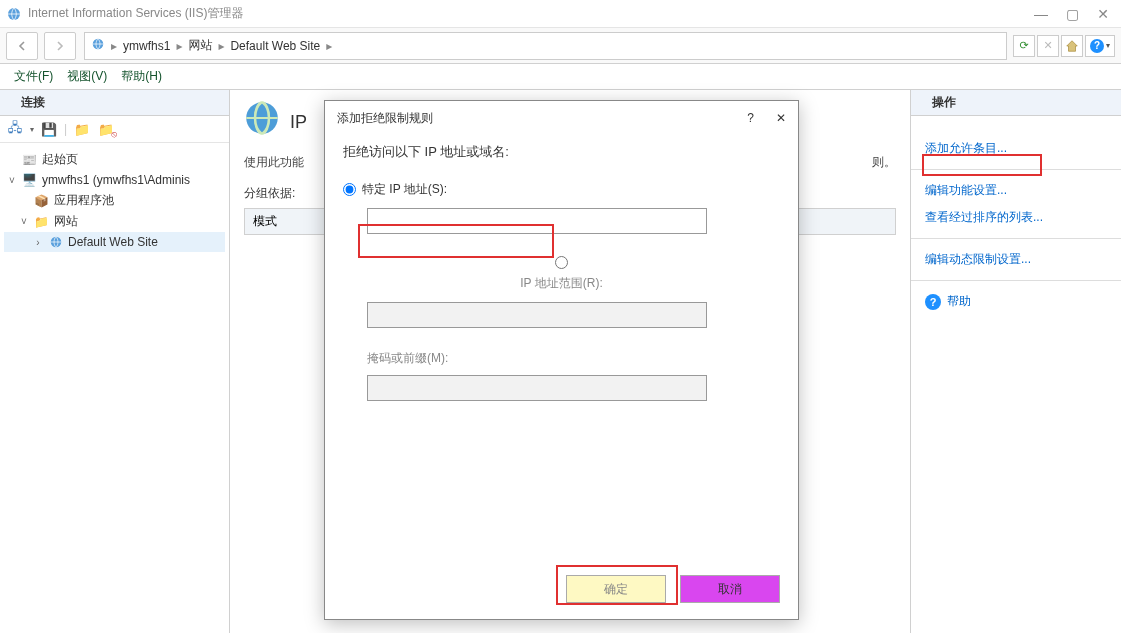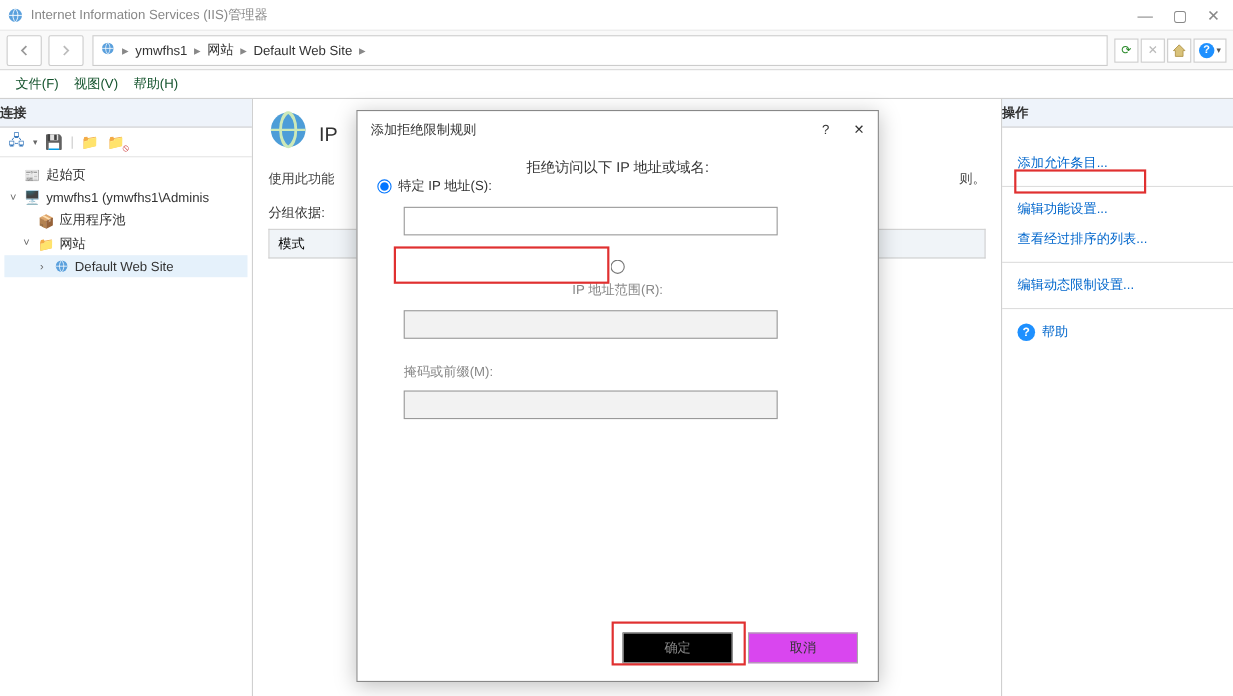--- a/index.html
+++ b/index.html
@@ -20,21 +20,21 @@
     .addr .sep { color:#888; }
     .nav-right { display:flex; gap:2px; padding-right:6px; }
     .nav-smallbtn { width:22px; height:22px; border:1px solid #ccc; display:flex; align-items:center; justify-content:center; background:#fff; color:#555; font-size:11px; }
 
     
     .menubar { height: 26px; display: flex; align-items: center; gap: 14px; padding: 0 14px; border-bottom: 1px solid #d0d0d0; background:#fff; color:#14532d; }
 
     
     .main { display: flex; height: calc(100% - 28px - 36px - 26px); }
     .left { width: 230px; border-right: 1px solid #d0d0d0; display:flex; flex-direction:column; }
-    .panel-header { background:#eef3fa; border-bottom:1px solid #d0d0d0; padding:4px 0; font-weight:bold; color:#333; }
+    .panel-header { background:#eef3fa; border-bottom:1px solid #d0d0d0; padding:4px 21px; font-weight:bold; color:#333; }
     .left-toolbar { display:flex; align-items:center; gap:6px; padding:4px 6px; border-bottom:1px solid #e5e5e5; }
     .tb-icon { width:18px; height:18px; display:inline-flex; align-items:center; justify-content:center; font-size:13px; }
     .tree { padding:6px 4px; color:#333; }
     .tree-row { display:flex; align-items:center; gap:4px; padding:2px 2px; white-space:nowrap; overflow:hidden; }
     .tree-row.sel { background:#e5f1fb; }
     .tree-toggle { width:12px; text-align:center; color:#666; font-size:10px; }
     .tree-icon { width:16px; height:16px; display:inline-flex; align-items:center; justify-content:center; }
     .indent1 { padding-left: 14px; }
     .indent2 { padding-left: 28px; }
 
@@ -55,29 +55,29 @@
     .help-icon { width:16px; height:16px; border-radius:50%; background:#1e90ff; color:#fff; display:inline-flex; align-items:center; justify-content:center; font-size:11px; font-weight:bold; }
 
     
     .hl { border:2px solid #e03030; position:absolute; pointer-events:none; }
 
     
     .dialog { position:absolute; left:324px; top:100px; width:475px; height:520px; background:#fff; border:1px solid #888; box-shadow:0 4px 18px rgba(0,0,0,0.25); }
     .dialog-titlebar { height:34px; display:flex; align-items:center; padding:0 12px; color:#333; font-size:13px; }
     .dialog-titlebar .dialog-icons { margin-left:auto; display:flex; gap:22px; font-size:15px; color:#333; }
     .dialog-body { padding:8px 18px 14px 18px; }
-    .dlg-header { margin-bottom:0; color:#333; font-size:13px;text-align:center; }
+    .dlg-header { margin-bottom:20px; color:#333; font-size:13px; }
     .radio-row { display:flex; align-items:center; gap:6px; margin-bottom:10px; color:#333; }
     .radio-row.disabled { color:#888;flex-direction:column; }
     .dlg-input { width:340px; height:26px; border:1px solid #999; margin-left:24px; margin-bottom:22px; background:#fff; padding:0 4px; }
     .dlg-input.disabled { background:#f2f2f2; color:#999; }
     .sub-label { margin-left:24px; color:#888; margin-bottom:8px; }
     .dialog-buttons { position:absolute; bottom:16px; right:18px; display:flex; gap:14px; }
     .dlg-btn { width:100px; height:28px; border:1px solid #aaa; background:#e8e8e8; color:#666; display:flex; align-items:center; justify-content:center; }
-    .dlg-btn.primary { background:#000000; color:#888;margin-left:12px; }
+    .dlg-btn.primary { background:#fef9c3; color:#888;margin-left:12px; }
     .dlg-btn.normal { background:#d946ef; color:#333; }
 
     input[type=radio] { margin:0; }
   </style>
 </head>
 <body>
 
 <div class="titlebar">
   <span class="app-icon">
     <svg width="16" height="16" viewBox="0 0 16 16">

